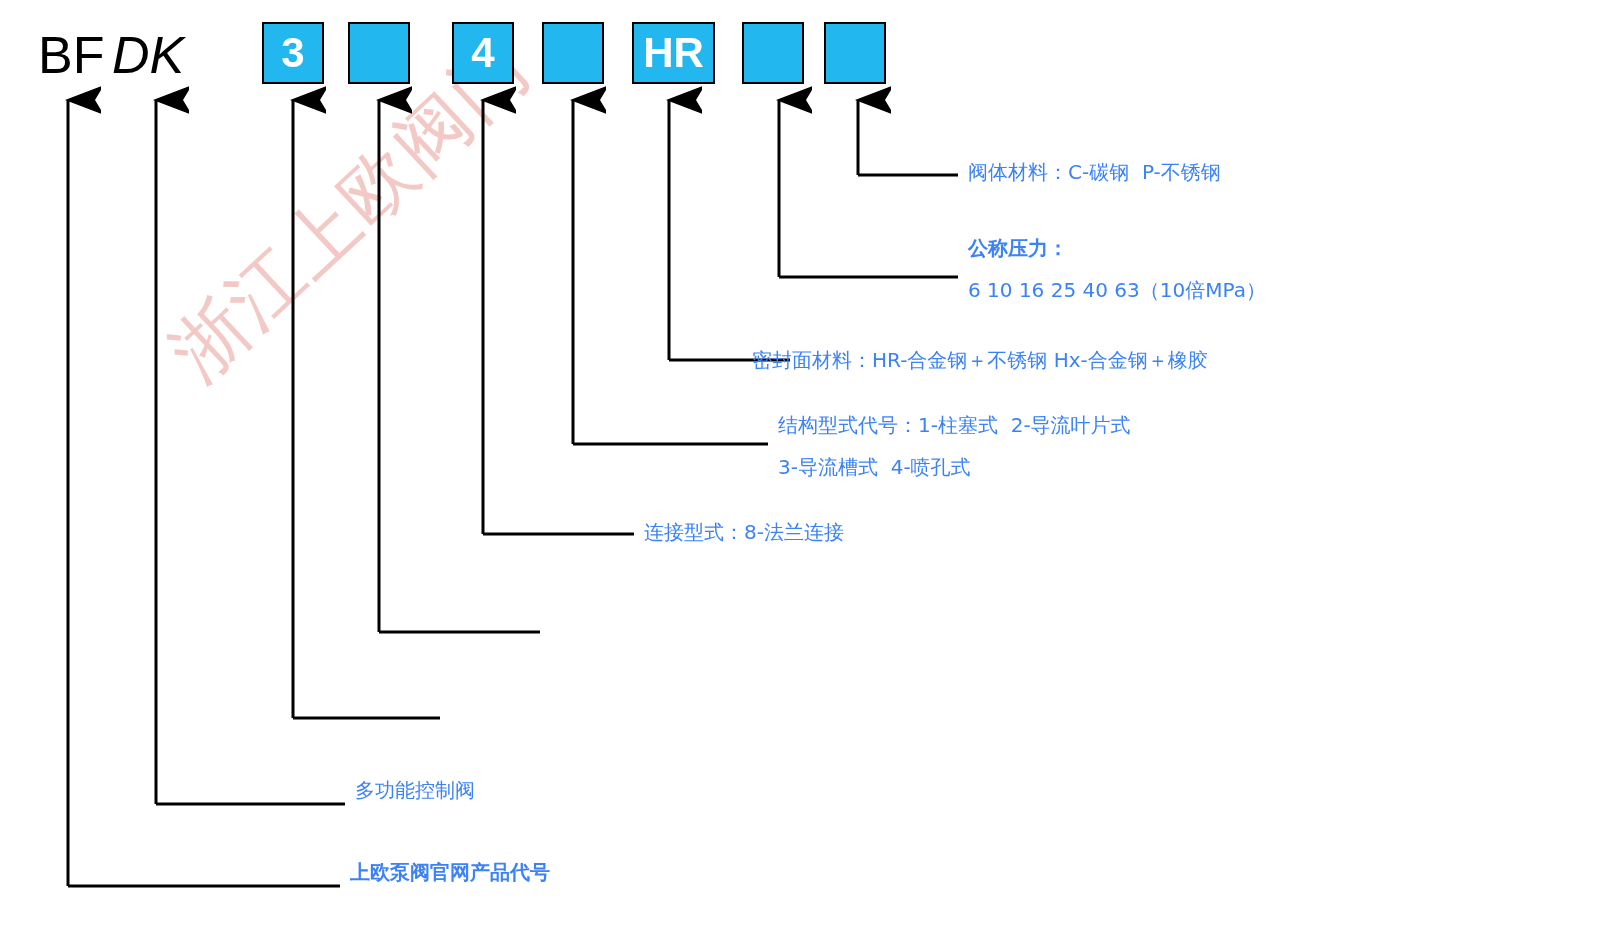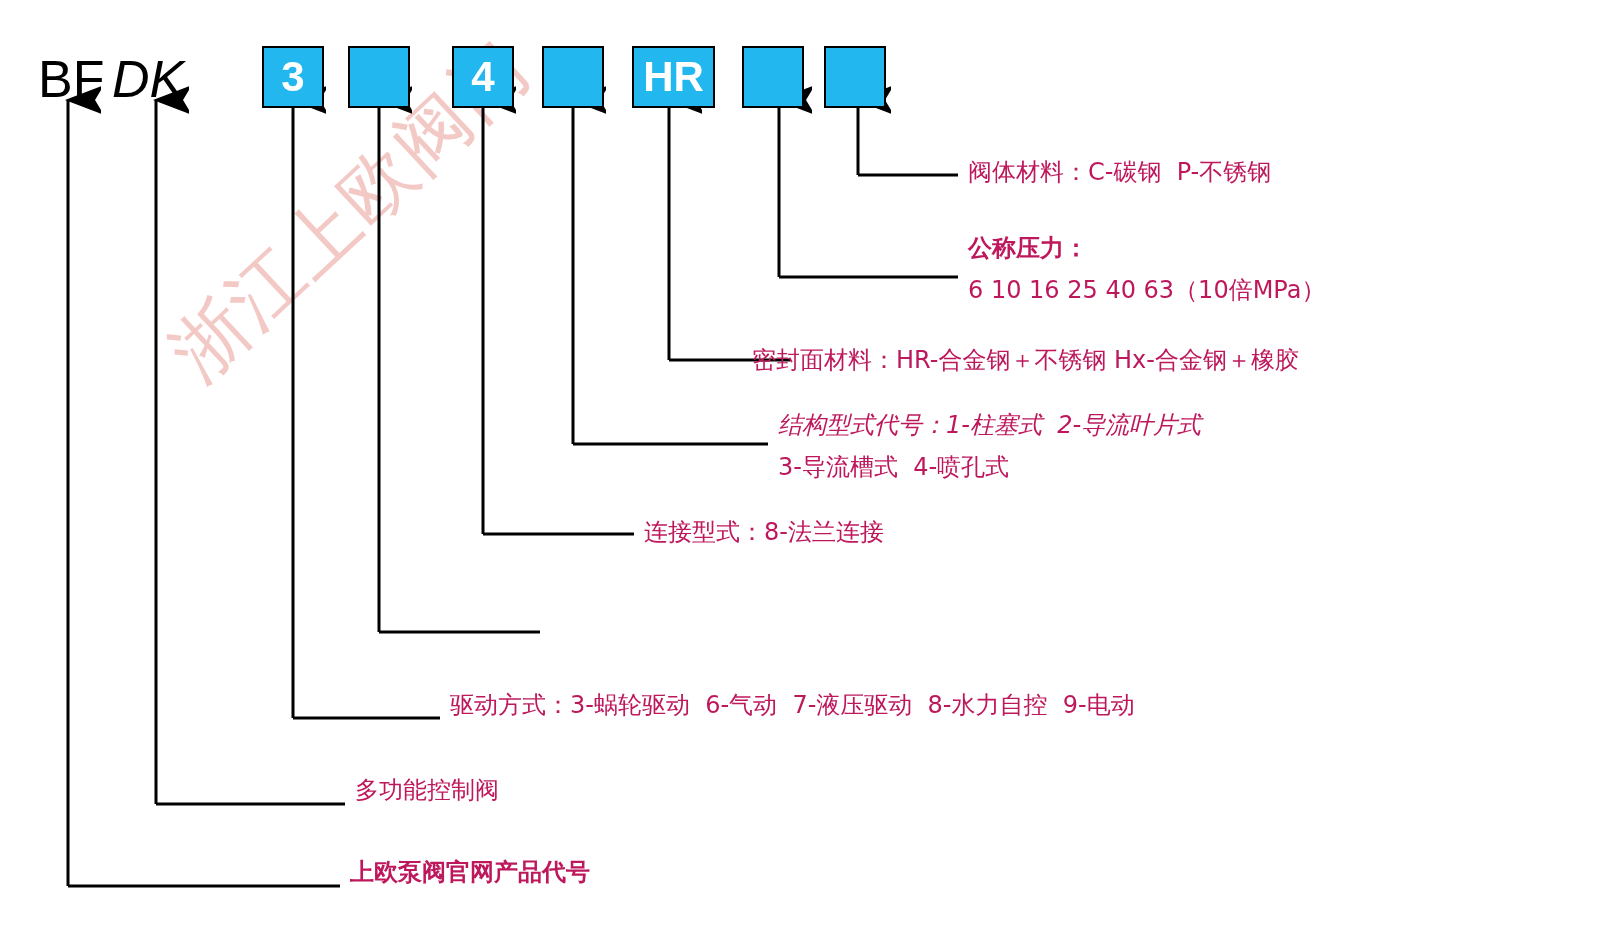--- a/index.html
+++ b/index.html
@@ -17,21 +17,20 @@
     background: #ffffff;
     overflow: hidden;
   }
   
   .code-row {
     position: absolute;
     top: 22px;
     left: 0;
     width: 1600px;
     height: 70px;
-    margin-top: 24px;
   }
   .code-text {
     position: absolute;
     font-size: 52px;
     font-weight: 400;
     color: #000000;
     line-height: 66px;
     white-space: nowrap;
     font-family: "Liberation Sans", sans-serif;
   }
@@ -63,22 +62,22 @@
     color: #f0b7b4;
     opacity: 0.75;
     white-space: nowrap;
     letter-spacing: 2px;
     font-family: "DejaVu Sans", sans-serif;
     pointer-events: none;
   }
   
   .label {
     position: absolute;
-    color: #be185d;
-    font-size: 24px;
+    color: #3b82f6;
+    font-size: 20px;
     line-height: 40px;
     white-space: pre;
     font-family: "DejaVu Sans", sans-serif;
   }
   svg.lines {
     position: absolute;
     left: 0;
     top: 0;
     width: 1600px;
     height: 939px;
@@ -141,25 +140,24 @@
     <div class="code-box" style="left:824px;width:62px;"></div>
   </div>
 
   <div class="label" style="left:968px;top:152px;">阀体材料：C-碳钢  P-不锈钢</div>
 
   <div class="label" style="left:968px;top:228px;font-weight:bold;">公称压力：</div>
   <div class="label" style="left:968px;top:270px;">6 10 16 25 40 63（10倍MPa）</div>
 
   <div class="label" style="left:752px;top:340px;">密封面材料：HR-合金钢＋不锈钢 Hx-合金钢＋橡胶</div>
 
-  <div class="label" style="left:778px;top:405px;font-style:italic;">结构型式代号：1-柱塞式  2-导流叶片式</div>
+  <div class="label" style="left:778px;top:405px;">结构型式代号：1-柱塞式  2-导流叶片式</div>
   <div class="label" style="left:778px;top:447px;">3-导流槽式  4-喷孔式</div>
 
   <div class="label" style="left:644px;top:512px;">连接型式：8-法兰连接</div>
 
 
-  <div class="label" style="left:450px;top:685px;">驱动方式：3-蜗轮驱动  6-气动  7-液压驱动  8-水力自控  9-电动</div>
 
   <div class="label" style="left:355px;top:770px;">多功能控制阀</div>
 
   <div class="label" style="left:350px;top:852px;font-weight:700;">上欧泵阀官网产品代号</div>
 
 </div>
 
 </body></html>

